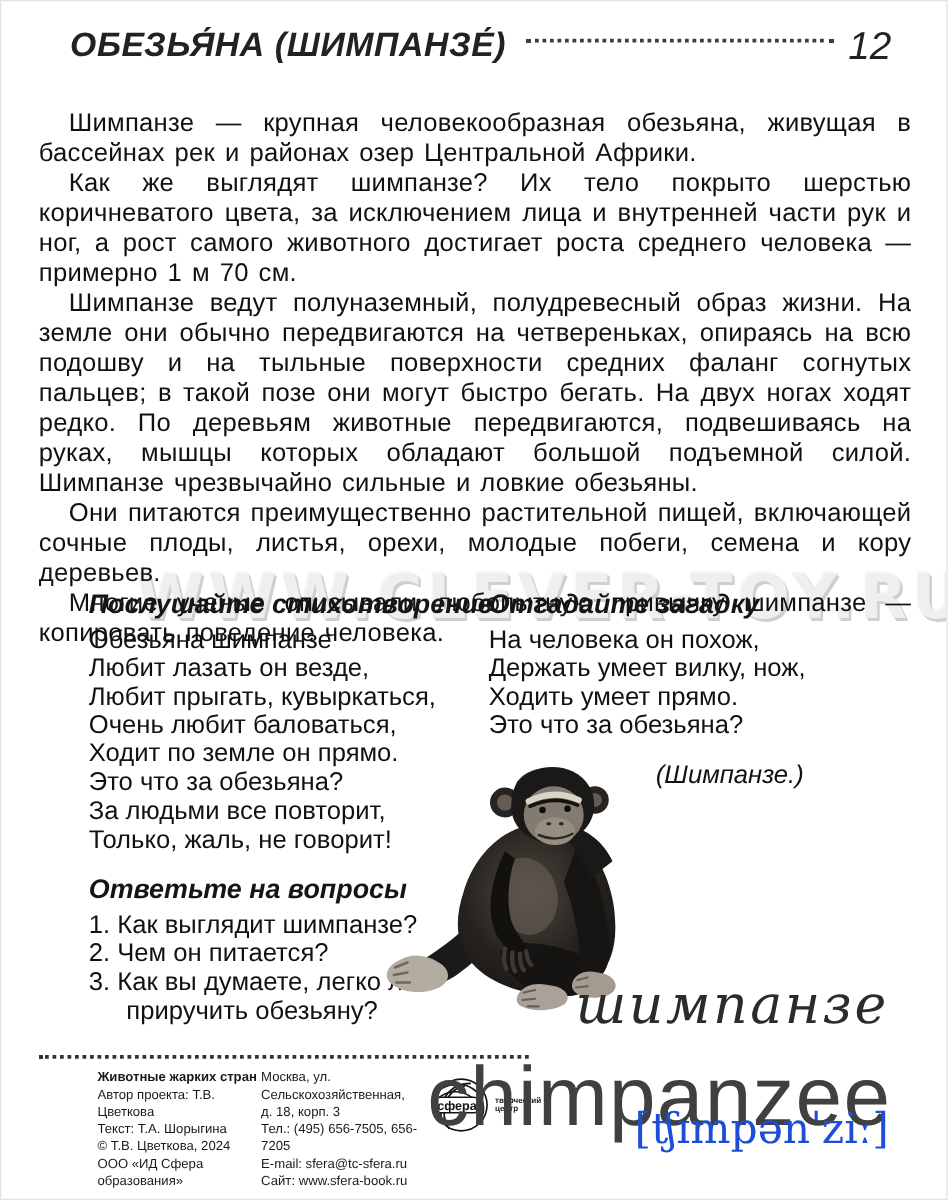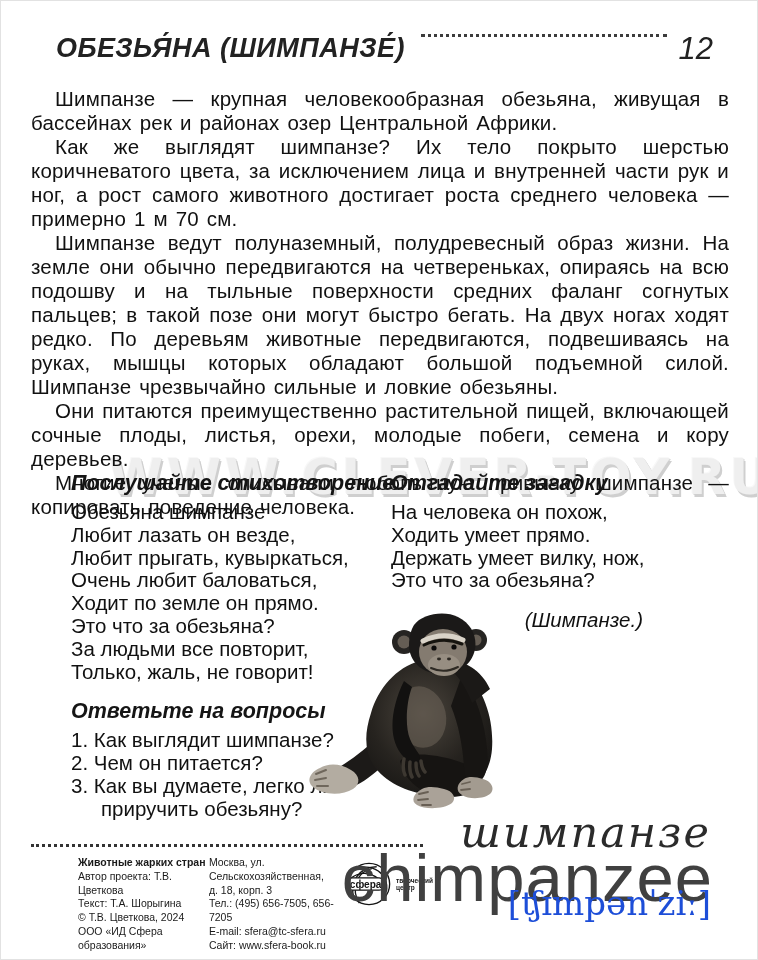--- a/index.html
+++ b/index.html
@@ -11,22 +11,22 @@
   
   .watermark{
     position:absolute;top:448px;left:108px;z-index:1;pointer-events:none;
     font-family:"DejaVu Sans", sans-serif;font-weight:bold;font-size:49px;
     letter-spacing:4px;color:#efefef;
     text-shadow:2px 3px 0 #cfcfcf,-1px -1px 0 #f8f8f8,1px 1px 0 #d9d9d9;
     white-space:nowrap;
   }
   
   .titlebar{
-    position:absolute;top:32px;left:55px;right:44px;z-index:2;
-    display:flex;align-items:flex-start;
+    position:absolute;top:20px;left:55px;right:44px;z-index:2;
+    display:flex;align-items:center;
   }
   .title{
     font-size:27px;font-weight:bold;font-style:italic;letter-spacing:.5px;
     color:#222;white-space:nowrap;
   }
   .leader-dots{
     flex:1;border-bottom:3px dotted #3c3c3c;margin:0 12px 9px 16px;height:1px;
   }
   .page-num{font-size:31px;font-style:italic;color:#222;line-height:1;}
   
@@ -49,21 +49,21 @@
   .q-header{margin-top:16px;}
   .q-list div{padding-left:30px;text-indent:-30px;}
   .riddle-answer{
     font-size:20.5px;font-style:italic;color:#111;
     text-align:right;padding-right:88px;margin-top:16px;
   }
   
   .chimp{position:absolute;top:610px;left:303px;width:218px;height:208px;z-index:2;}
   
   .vocab-script{
-    position:absolute;top:806px;right:46px;z-index:3;
+    position:absolute;top:778px;right:46px;z-index:3;
     font-family:"DejaVu Serif", serif;font-style:italic;
     font-size:43px;color:#2b2b2b;letter-spacing:2px;white-space:nowrap;
   }
   .vocab-en{
     position:absolute;top:814px;right:44px;z-index:3;
     font-size:67px;color:#404040;letter-spacing:1px;white-space:nowrap;margin-top:24px;
   }
   .vocab-ipa{
     position:absolute;top:882px;right:46px;z-index:3;
     font-family:"DejaVu Serif", serif;font-size:34px;color:#1d4ed8;white-space:nowrap;
@@ -120,22 +120,22 @@
         <div>1. Как выглядит шимпанзе?</div>
         <div>2. Чем он питается?</div>
         <div>3. Как вы думаете, легко ли приручить обезьяну?</div>
       </div>
   </div>
 
   <div class="col-right">
     <div class="sec-header">Отгадайте загадку</div>
     <div class="verse">
         <div>На человека он похож,</div>
+        <div>Держать умеет вилку, нож,</div>
         <div>Ходить умеет прямо.</div>
-        <div>Держать умеет вилку, нож,</div>
         <div>Это что за обезьяна?</div>
       </div>
     <div class="riddle-answer">(Шимпанзе.)</div>
   </div>
 
   <svg class="chimp" viewBox="0 0 218 208" xmlns="http://www.w3.org/2000/svg">
     <defs>
       <radialGradient id="fur" cx="45%" cy="40%" r="75%">
         <stop offset="0%" stop-color="#4b453d"></stop>
         <stop offset="55%" stop-color="#26231f"></stop>

